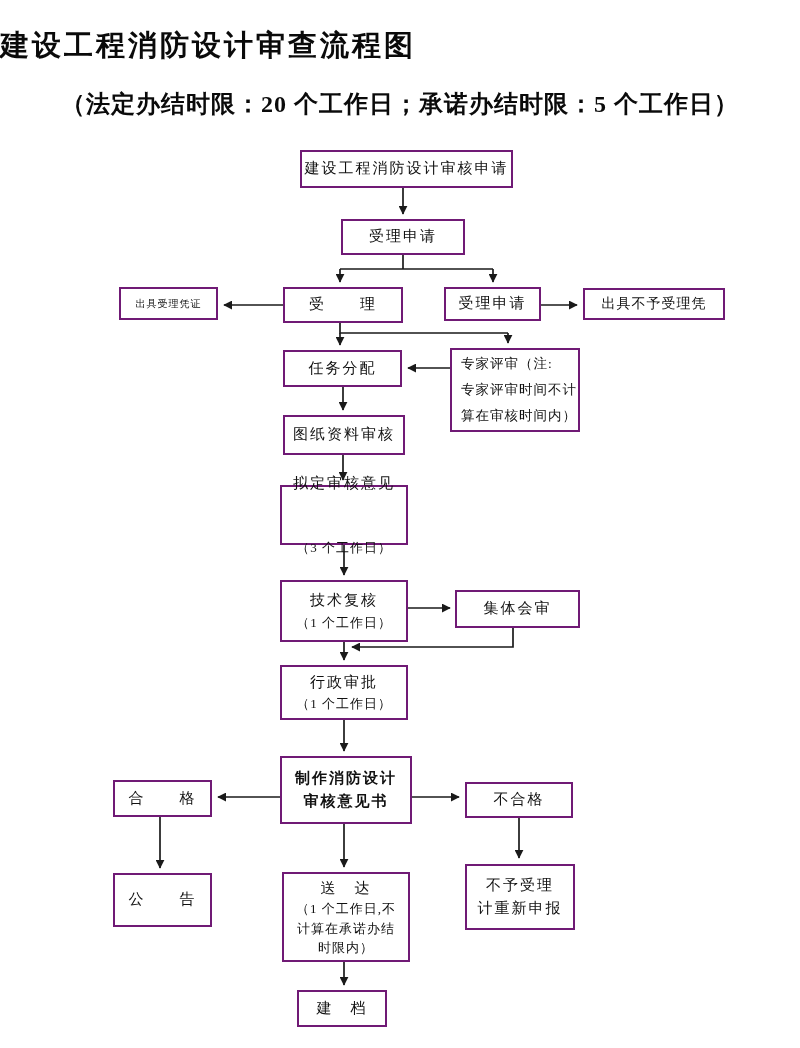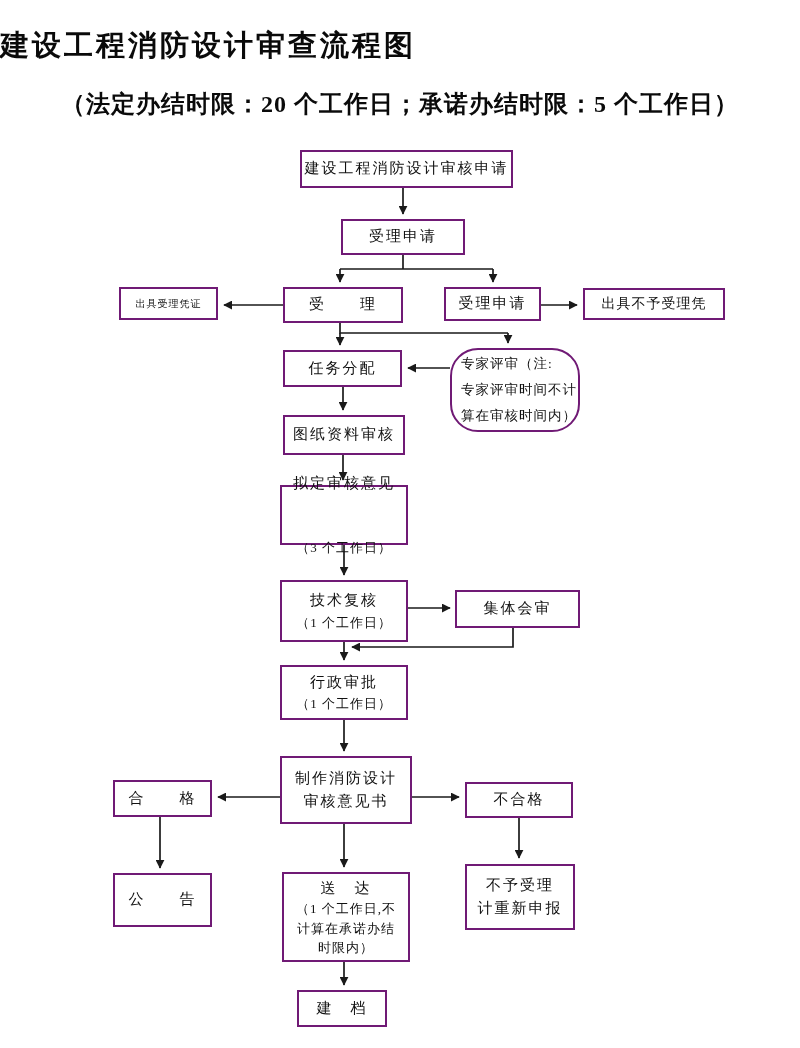--- a/index.html
+++ b/index.html
@@ -120,21 +120,21 @@
   </div>
 
   <div class="node" style="left:583px;top:288px;width:142px;height:32px;font-size:14px;letter-spacing:1px;">
     <div class="ln">出具不予受理凭</div>
   </div>
 
   <div class="node" style="left:283px;top:350px;width:119px;height:37px;">
     <div class="ln">任务分配</div>
   </div>
 
-  <div class="node left-align" style="left:450px;top:348px;width:130px;height:84px;font-size:13.5px;letter-spacing:1px;border-radius:28px;">
+  <div class="node left-align" style="left:450px;top:348px;width:130px;height:84px;font-size:13.5px;letter-spacing:1px;">
     <div class="ln">专家评审（注:</div>
     <div class="ln">专家评审时间不计</div>
     <div class="ln">算在审核时间内）</div>
   </div>
 
   <div class="node" style="left:283px;top:415px;width:122px;height:40px;">
     <div class="ln">图纸资料审核</div>
   </div>
 
   <div class="node" style="left:280px;top:485px;width:128px;height:60px;gap:43px;">
@@ -149,21 +149,21 @@
 
   <div class="node" style="left:455px;top:590px;width:125px;height:38px;">
     <div class="ln">集体会审</div>
   </div>
 
   <div class="node" style="left:280px;top:665px;width:128px;height:55px;">
     <div class="ln">行政审批</div>
     <div class="ln sm">（1 个工作日）</div>
   </div>
 
-  <div class="node" style="left:280px;top:756px;width:132px;height:68px;">
+  <div class="node" style="left:280px;top:756px;width:132px;height:68px;font-weight:bold;">
     <div class="ln">制作消防设计</div>
     <div class="ln">审核意见书</div>
   </div>
 
   <div class="node" style="left:113px;top:780px;width:99px;height:37px;">
     <div class="ln">合　　格</div>
   </div>
 
   <div class="node" style="left:465px;top:782px;width:108px;height:36px;">
     <div class="ln">不合格</div>

